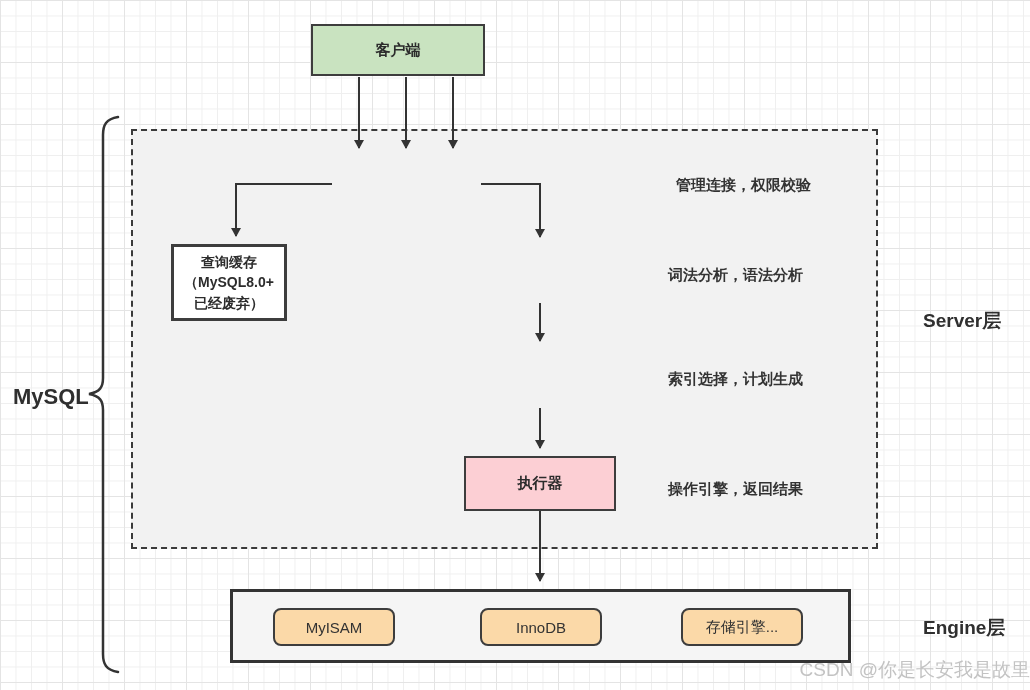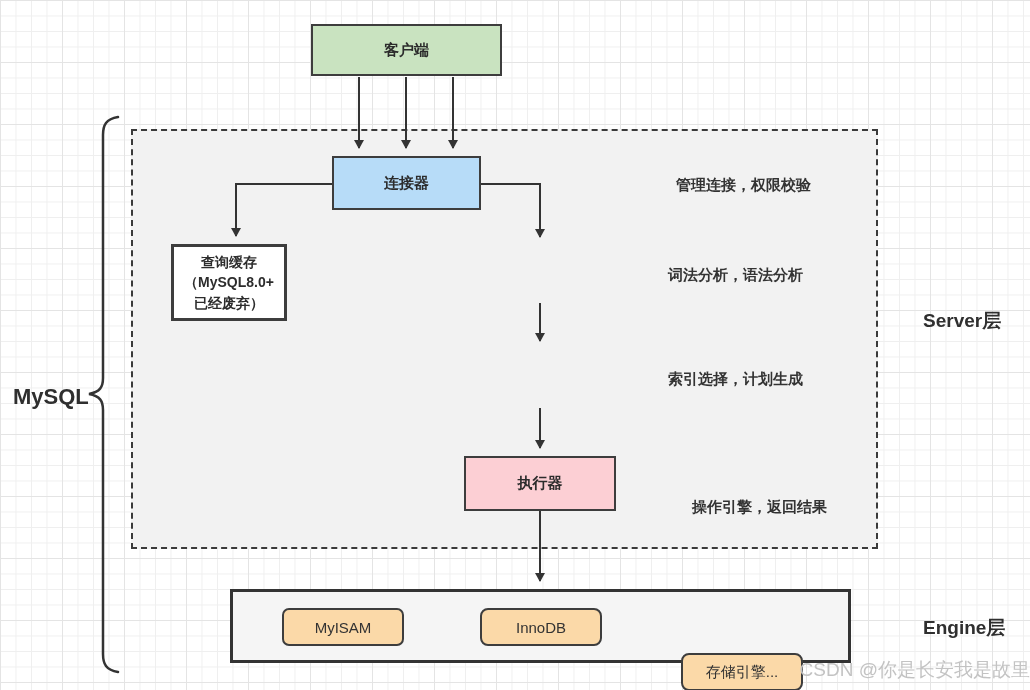--- a/index.html
+++ b/index.html
@@ -17,52 +17,52 @@
       linear-gradient(#efefef 1px, transparent 1px),
       linear-gradient(90deg, #efefef 1px, transparent 1px);
     background-size:62px 62px,62px 62px,15.5px 15.5px,15.5px 15.5px;
   }
   .edges{position:absolute;left:0;top:0;width:1030px;height:690px;pointer-events:none;}
   .node{
     position:absolute;display:flex;align-items:center;justify-content:center;
     box-sizing:border-box;border:2px solid #3d3d3d;
     font-weight:bold;font-size:15px;color:#2c2c2c;text-align:center;
   }
-  .client   {left:311px;top:24px;width:191px;height:52px;background:#c9e3c0;}
+  .client   {left:311px;top:24px;width:174px;height:52px;background:#c9e3c0;}
   .connector{left:332px;top:156px;width:149px;height:54px;background:#b7dcf8;}
   .qcache   {left:171px;top:244px;width:116px;height:77px;background:#ffffff;
              border-width:3px;font-size:14px;line-height:1.45;}
   .analyzer {left:462px;top:245px;width:153px;height:58px;background:#fccfd4;}
   .optimizer{left:462px;top:349px;width:153px;height:59px;background:#fccfd4;}
   .executor {left:464px;top:456px;width:152px;height:55px;background:#fccfd4;}
   .server-box{
     position:absolute;left:131px;top:129px;width:747px;height:420px;
     box-sizing:border-box;background:#f2f2f2;border:2px dashed #3a3a3a;
   }
   .engine-box{
     position:absolute;left:230px;top:589px;width:621px;height:74px;
     box-sizing:border-box;background:#f5f5f5;border:3px solid #333;
   }
   .engine-chip{
     position:absolute;top:608px;height:38px;width:122px;
     display:flex;align-items:center;justify-content:center;
     box-sizing:border-box;background:#fbd9a8;border:2px solid #3d3d3d;border-radius:8px;
     font-size:15px;color:#333;
   }
-  .chip-myisam{left:282px;border-radius:7px;}
+  .chip-myisam{left:273px;}
   .chip-innodb{left:480px;}
-  .chip-other {left:681px;margin-top:45px;}
+  .chip-other {left:681px;}
   .note{
     position:absolute;left:668px;white-space:nowrap;
     font-weight:bold;font-size:15px;color:#333;
   }
   .note-connector{top:176px;margin-left:8px;}
   .note-analyzer {top:266px;}
   .note-optimizer{top:370px;}
-  .note-executor {top:498px;margin-left:24px;}
+  .note-executor {top:480px;}
   .layer-label{
     position:absolute;font-weight:bold;font-size:19px;color:#2f2f2f;white-space:nowrap;
   }
   .lbl-server{left:923px;top:308px;}
   .lbl-engine{left:923px;top:615px;}
   .lbl-mysql {left:13px;top:384px;font-size:22px;}
   .watermark{
     position:absolute;right:0;top:657px;
     font-size:19px;color:#c3c3c3;white-space:nowrap;
   }
@@ -90,23 +90,20 @@
     <path d="M540,303 L540,341" stroke="#333" stroke-width="2" fill="none" marker-end="url(#arrow)"></path>
     <path d="M540,408 L540,448" stroke="#333" stroke-width="2" fill="none" marker-end="url(#arrow)"></path>
     <path d="M540,511 L540,581" stroke="#333" stroke-width="2" fill="none" marker-end="url(#arrow)"></path>
     <path d="M118,117 C106,119 103,125 103,135 L103,378 C103,387 100,392 89,394 C100,396 103,401 103,410 L103,654 C103,664 106,670 118,672" stroke="#333" stroke-width="2.5" fill="none" stroke-linecap="round"></path>
   </svg>
 
   <div class="node client">
     <span>客户端</span>
   </div>
 
-  <div class="node connector">
-    <span>连接器</span>
-  </div>
 
   <div class="node qcache">
     <span>
       <span>查询缓存</span><br>
       <span>（MySQL8.0+</span><br>
       <span>已经废弃）</span>
     </span>
   </div>
 
 

